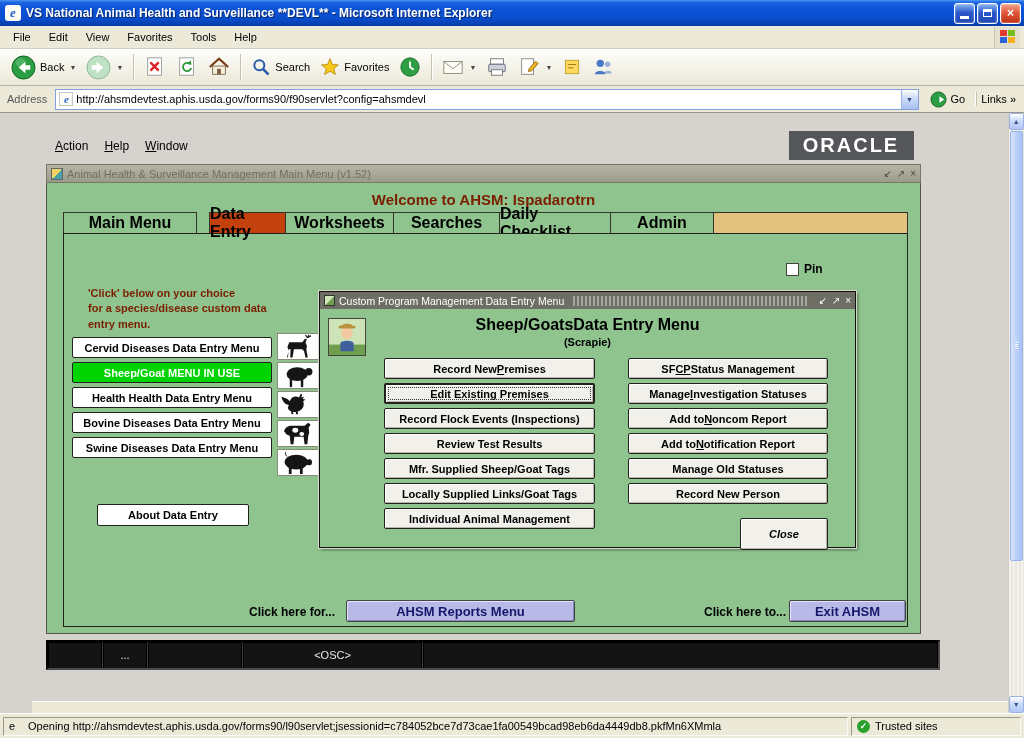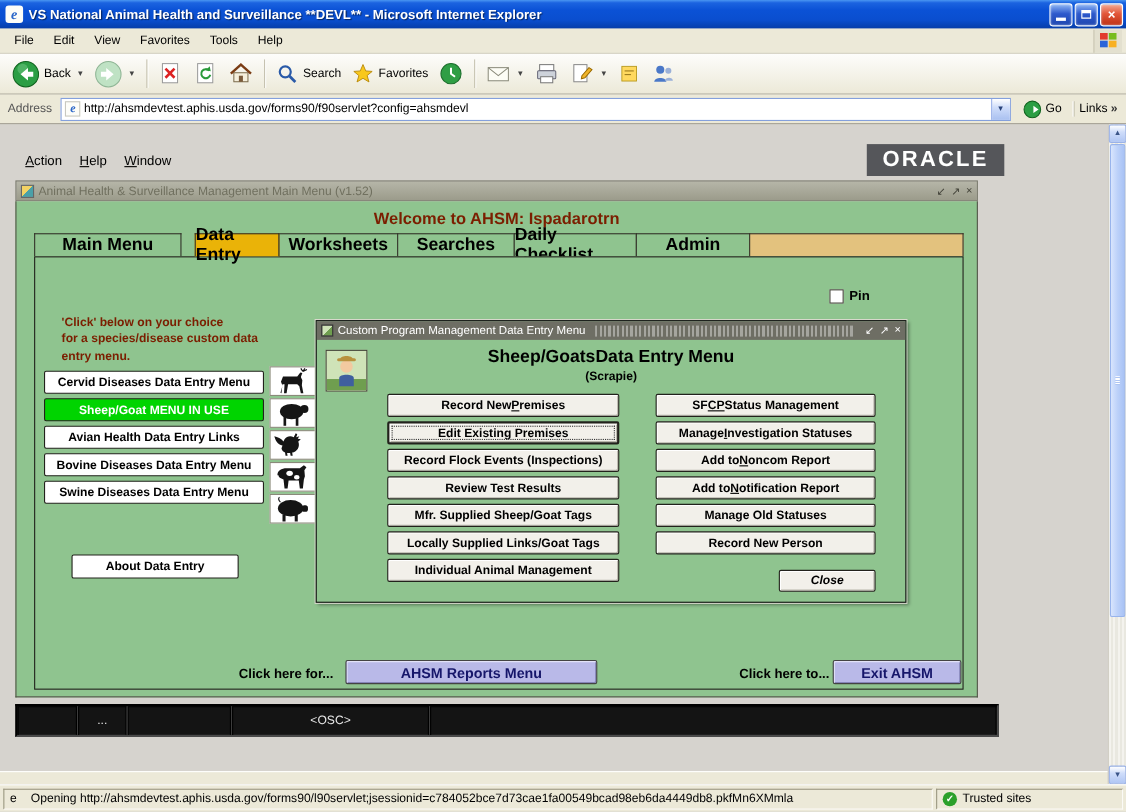--- a/index.html
+++ b/index.html
@@ -38,21 +38,21 @@
   .addr-label { color:#555; padding:0 3px; }
   .addr-box { flex:1; height:21px; background:#fff; border:1px solid #84a0dc; display:flex; align-items:center; }
   .addr-box .pageico { width:14px; height:14px; margin:0 3px; background:#fdfdf8; border:1px solid #c8c8c0; color:#2a66c8; font:bold italic 11px/12px "Liberation Serif", serif; text-align:center; }
   .addr-box input { flex:1; border:none; outline:none; font:11px "Liberation Sans", sans-serif; height:17px; }
   .addr-drop { width:17px; height:19px; background:linear-gradient(#fff,#cfddfa 40%,#a9c0f0); border-left:1px solid #98b0e8; display:flex; align-items:center; justify-content:center; font-size:7px; color:#29437a; }
   .go-btn { display:flex; align-items:center; gap:4px; padding:1px 6px; border-radius:3px; }
   .links-btn { display:flex; align-items:center; gap:3px; padding:1px 4px; border-left:1px solid #c6c2b0; box-shadow:-1px 0 0 #fff; }
   .chev { color:#333; font-weight:bold; }
 
   
-  .content { flex:1; display:flex; overflow:hidden; }
+  .content { flex:1; display:flex; overflow:hidden;padding-left:32px; }
   .pagearea { position:relative; width:1007px; background:#d6d3ce; overflow:hidden; }
 
   
   .vscroll { width:17px; background:repeating-linear-gradient(90deg,#f4f3ee 0 2px,#e9e8e0 2px 4px); display:flex; flex-direction:column; border-left:1px solid #d0cec2; }
   .sbtn { flex:0 0 17px; background:linear-gradient(#fff,#cfddfa 40%,#b0c6f4); border:1px solid #9ab2e8; border-radius:2px; color:#3a5488; font-size:7px; display:flex; align-items:center; justify-content:center; }
   .sthumb { flex:0 0 430px; margin:1px 1px; background:linear-gradient(90deg,#d8e5fd,#bcd1f9 50%,#a8c2f5); border:1px solid #98b4ec; border-radius:2px; position:relative; }
   .sthumb::after { content:""; position:absolute; left:4px; right:4px; top:50%; height:8px; margin-top:-4px; background:repeating-linear-gradient(#fff 0 1px,#aec5f2 1px 2px); }
   .strack { flex:1; }
 
   
@@ -66,21 +66,21 @@
   .mdi-title-text { flex:1; white-space:nowrap; overflow:hidden; }
   .winglyphs { display:flex; gap:5px; font-size:10px; }
   .mdi-title .winglyphs span { color:#44443a; }
   .canvas { position:relative; height:451px; background:#8fc48f; border:1px solid #55554a; border-top:none; }
 
   .welcome { position:absolute; top:8px; left:0; width:100%; text-align:center; font-weight:bold; font-size:15px; color:#7b1e00; }
 
   .tabs { position:absolute; left:16px; top:29px; width:845px; height:21px; display:flex; }
   .tab { border:1px solid #33332a; border-bottom:none; margin-left:-1px; display:flex; align-items:center; justify-content:center; font-weight:bold; font-size:16px; background:#8fc48f; }
   .tab:first-child { margin-left:0; }
-  .tab.active { background:#eab308; z-index:2;margin-left:12px; }
+  .tab.active { background:#c2410c; z-index:2;margin-left:12px; }
   .tab-fill { flex:1; background:#e3c27e; border:1px solid #33332a; border-bottom:none; margin-left:-1px; }
 
   .panel { position:absolute; left:16px; top:50px; width:845px; height:394px; border:1px solid #22221c; background:#8fc48f; }
 
   .page-title { position:absolute; left:527px; top:14px; transform:translateX(-50%); font-weight:bold; font-size:18px; white-space:nowrap; }
   .pin { position:absolute; left:722px; top:28px; display:flex; align-items:center; gap:5px; font-weight:bold; font-size:12px; }
   .pin-box { width:13px; height:13px; background:#fff; border:1px solid #44443a; }
 
   .instruction { position:absolute; left:24px; top:52px; width:215px; font-weight:bold; color:#7b1e00; white-space:pre-line; line-height:1.4; }
 
@@ -102,21 +102,21 @@
   .dlg-title .winglyphs span { color:#fff; }
   .dlg-body { position:relative; height:238px; }
   .farmer { position:absolute; left:8px; top:9px; width:38px; height:38px; border:1px solid #44443a; background:#cfe3b8; }
   .dlg-heading { position:absolute; top:7px; left:0; width:100%; text-align:center; font-weight:bold; font-size:16px; }
   .dlg-sub { position:absolute; top:27px; left:0; width:100%; text-align:center; font-weight:bold; font-size:11px; }
   .dlg-col { position:absolute; display:flex; flex-direction:column; gap:4px; }
   .dlg-col.left { left:64px; top:49px; width:211px; }
   .dlg-col.right { left:308px; top:49px; width:200px; }
   .dlg-btn { height:21px; background:#f2f0ea; border:1px solid #22221c; border-radius:2px; font-weight:bold; display:flex; align-items:center; justify-content:center; white-space:nowrap; box-shadow:inset 1px 1px 0 #fff, inset -1px -1px 0 #b8b5aa; }
   .dlg-btn.focused { border-width:2px; outline:1px dotted #333; outline-offset:-5px; }
-  .close-btn { position:absolute; left:420px; top:209px; width:88px; height:20px; background:#f2f0ea; border:1px solid #22221c; border-radius:2px; font-weight:bold; font-style:italic; display:flex; align-items:center; justify-content:center; box-shadow:inset 1px 1px 0 #fff, inset -1px -1px 0 #b8b5aa; }
+  .close-btn { position:absolute; left:420px; top:209px; width:88px; height:32px; background:#f2f0ea; border:1px solid #22221c; border-radius:2px; font-weight:bold; font-style:italic; display:flex; align-items:center; justify-content:center; box-shadow:inset 1px 1px 0 #fff, inset -1px -1px 0 #b8b5aa; }
 
   
   .cap { position:absolute; top:371px; font-weight:bold; font-size:12px; white-space:nowrap; }
   .cap.c1 { left:185px; } .cap.c2 { left:640px; }
   .lav-btn { position:absolute; top:366px; height:22px; background:#b9b9e8; border:1px solid #444; border-radius:2px; font-weight:bold; font-size:13px; color:#16166a; display:flex; align-items:center; justify-content:center; box-shadow:inset 1px 1px 0 #e2e2f8, inset -1px -1px 0 #8585b8; }
   .reports-btn { left:282px; width:229px; }
   .exit-btn { left:725px; width:117px; }
 
   
   .forms-status { position:absolute; left:14px; top:527px; width:894px; height:30px; background:#141414; border:2px solid; border-color:#000 #4a4a4a #4a4a4a #000; display:flex; color:#e8e8e8; }
@@ -325,21 +325,21 @@
               <span>Pin</span>
             </div>
 
             <div class="instruction">'Click' below on your choice
 for a species/disease custom data
 entry menu.</div>
 
             <div class="species">
               <div class="sp-btn">Cervid Diseases Data Entry Menu</div>
               <div class="sp-btn inuse">Sheep/Goat MENU IN USE</div>
-              <div class="sp-btn">Avian Health Data Entry Links</div>
+              <div class="sp-btn">Health Health Data Entry Menu</div>
               <div class="sp-btn">Bovine Diseases Data Entry Menu</div>
               <div class="sp-btn">Swine Diseases Data Entry Menu</div>
             </div>
 
             <div class="animals">
               <div class="animal-box">
                 <svg width="40" height="25" viewBox="0 0 42 27">
                     <path d="M30 4L32 1M30 4l4-2M30 4l-2-3" stroke="#151515" stroke-width="1.2" fill="none"></path>
                     <path fill="#151515" d="M8 25l2-7-1.5-4 2-5h14l3-4 2 .5-1.5 4 1.5 3-.5 5 1.5 8h-2.5l-1.5-7-2-2h-9l-1.5 9h-2.5l.5-9h-2l-1 9z"></path>
                   </svg>

